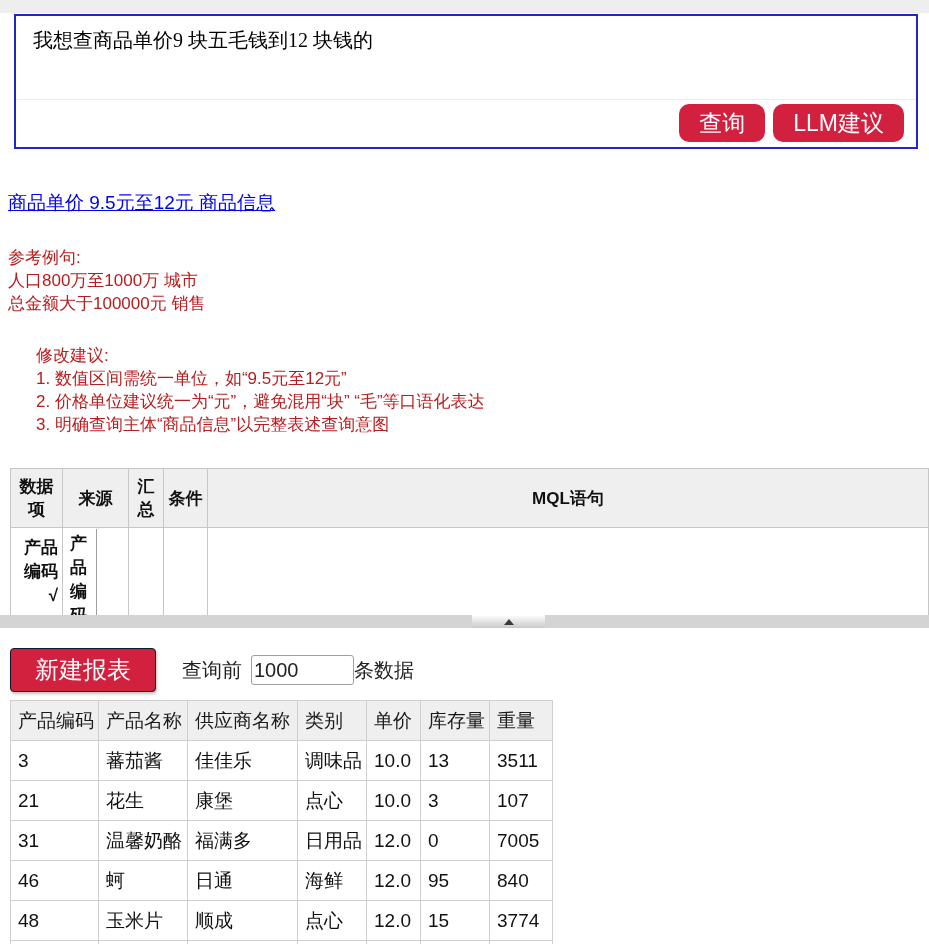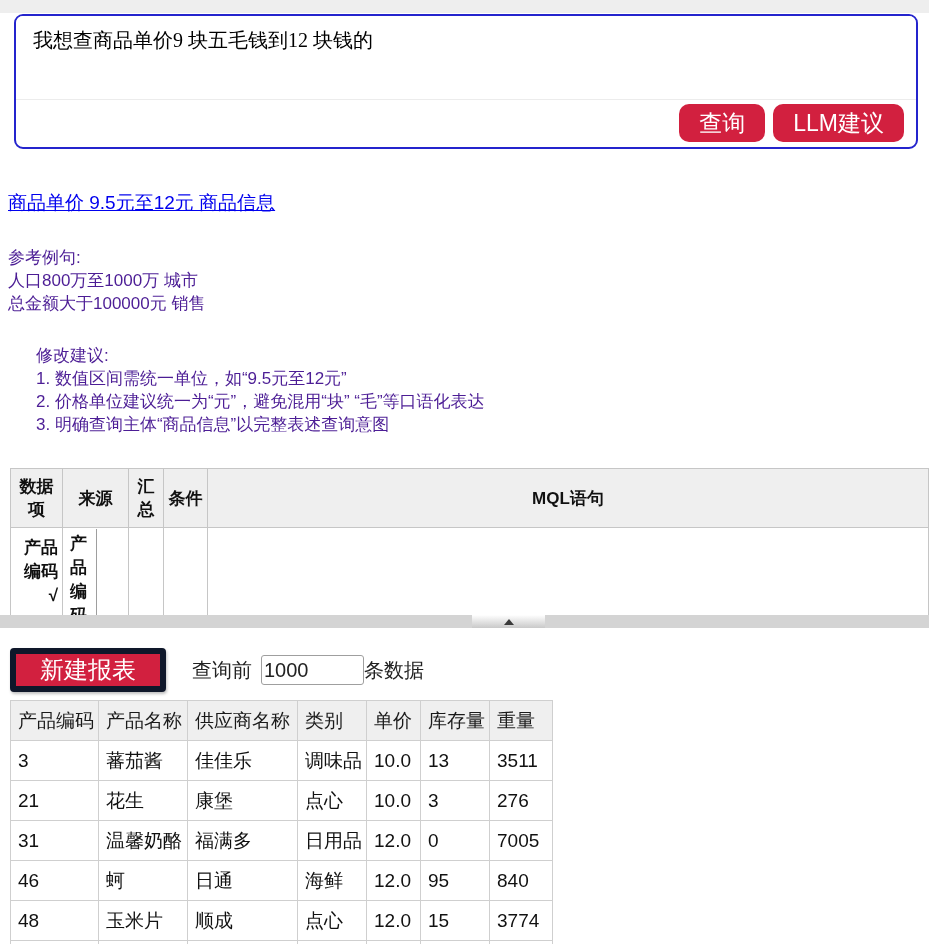--- a/index.html
+++ b/index.html
@@ -5,39 +5,39 @@
   html,body{margin:0;padding:0;}
   body{
     width:929px;height:944px;overflow:hidden;background:#fff;
     font-family:"Liberation Sans",sans-serif;color:#111;position:relative;
   }
   
   .upper{height:615px;overflow:hidden;background:#fff;}
   .top-strip{height:13px;background:#eeeeee;}
   .query-box{
     margin:1px 11px 1px 14px;height:131px;background:#fff;
-    border:2px solid #2424cd;border-radius:9px;overflow:hidden;
+    border:2px solid #2424cd;border-radius:0;overflow:hidden;
   }
   .query-text{
     display:block;width:calc(100% - 34px);height:64px;padding:11px 17px 8px;
     border:none;outline:none;resize:none;background:#fff;
     font-family:"Liberation Serif",serif;font-size:20px;line-height:26px;color:#000;
   }
   .btn-row{
     display:flex;justify-content:flex-end;align-items:center;gap:8px;
     padding:4px 12px 0;border-top:1px solid #ececec;
   }
   .red-btn{
     height:38px;background:#d2203f;color:#fff;border:none;border-radius:10px;
     font-family:"Liberation Sans",sans-serif;font-size:23px;line-height:38px;
     padding:0 20px;cursor:pointer;white-space:nowrap;
   }
   .link-row{margin:41px 8px 0;font-size:19px;}
   .link-row a{color:#0000ee;text-decoration:underline;}
-  .text-block{margin:30px 8px 0;font-size:17px;line-height:23px;color:#4c1d95;}
+  .text-block{margin:30px 8px 0;font-size:17px;line-height:23px;color:#b91c1c;}
   .text-block.second{margin-top:29px;margin-left:36px;}
   
   .mql-table{
     margin:32px 0 0 10px;border-collapse:collapse;table-layout:fixed;
     width:919px;font-size:17px;
   }
   .mql-table th,.mql-table td{border:1px solid #c6c6c6;}
   .mql-table th{background:#efefef;height:58px;font-weight:bold;text-align:center;padding:0 2px;}
   .mql-table td{height:130px;vertical-align:top;background:#fff;}
   .mql-table td.item-cell{font-weight:bold;text-align:right;padding:8px 4px 0;line-height:24px;}
@@ -51,21 +51,21 @@
     position:absolute;left:472px;top:0;width:73px;height:13px;
     background:linear-gradient(#ffffff,#c9c9c9);
     display:flex;align-items:center;justify-content:center;cursor:pointer;
   }
   .up-triangle{width:0;height:0;border-left:5px solid transparent;
     border-right:5px solid transparent;border-bottom:6px solid #3a3a3a;}
   
   .lower{height:316px;background:#fff;overflow:hidden;}
   .report-row{display:flex;align-items:center;margin:20px 0 0 10px;}
   .new-report-btn{
-    height:44px;background:#d2203f;color:#fff;border:6px solid #0f172a;border-radius:4px;
+    height:44px;background:#d2203f;color:#fff;border:1px solid #0f172a;border-radius:4px;
     font-family:"Liberation Sans",sans-serif;font-size:24px;padding:0 24px;
     box-shadow:1px 2px 3px rgba(0,0,0,.25);cursor:pointer;white-space:nowrap;
   }
   .limit-label{font-size:20px;color:#222;}
   .limit-prefix{margin-left:26px;}
   .limit-suffix{margin-left:0;}
   .limit-input{
     margin-left:9px;width:97px;height:26px;border:1px solid #9f9f9f;border-radius:3px;
     font-family:"Liberation Sans",sans-serif;font-size:20px;text-align:left;color:#222;outline:none;
   }
@@ -188,21 +188,21 @@
         <td>13</td>
         <td>3511</td>
       </tr>
       <tr>
         <td>21</td>
         <td>花生</td>
         <td>康堡</td>
         <td>点心</td>
         <td>10.0</td>
         <td>3</td>
-        <td>276</td>
+        <td>107</td>
       </tr>
       <tr>
         <td>31</td>
         <td>温馨奶酪</td>
         <td>福满多</td>
         <td>日用品</td>
         <td>12.0</td>
         <td>0</td>
         <td>7005</td>
       </tr>

